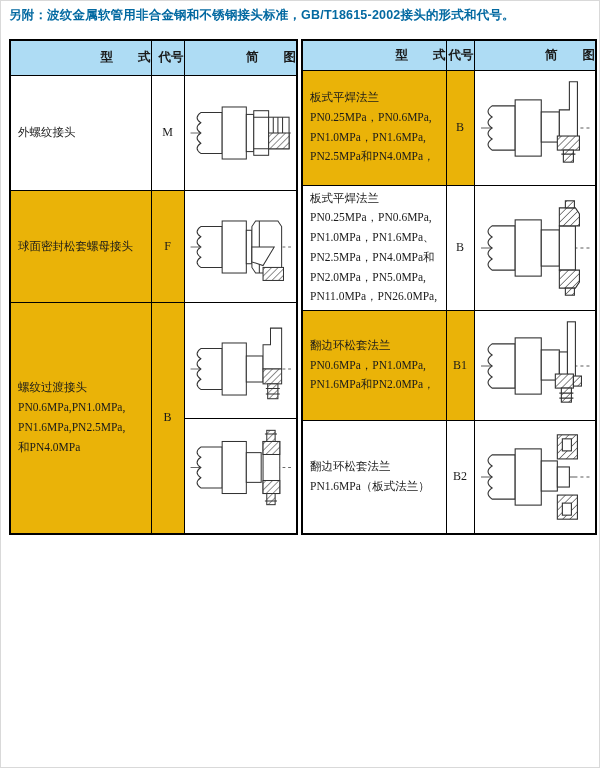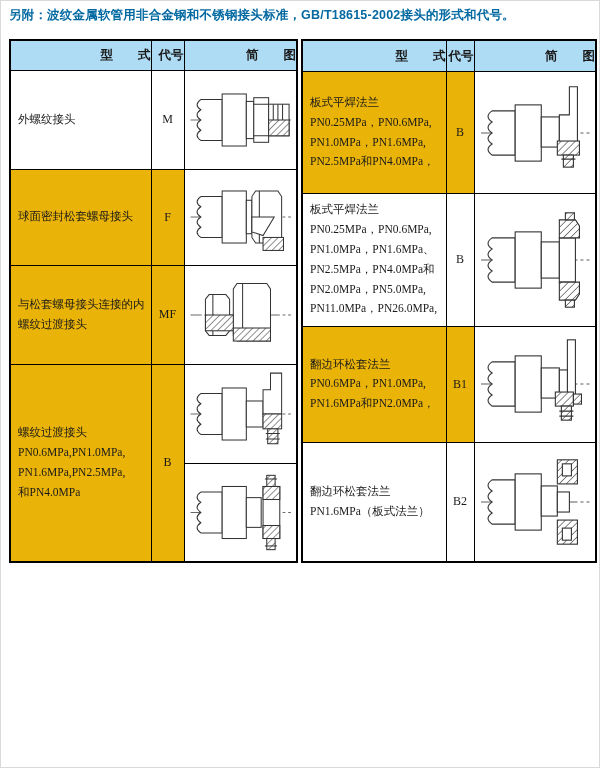--- a/index.html
+++ b/index.html
@@ -237,30 +237,20 @@
     </tr>
     <tr style="height:96px">
       <td class="type hl">球面密封松套螺母接头</td>
       <td class="code hl">F</td>
       <td class="diagram">
         <svg class="diag" viewBox="0 0 120 96" style="height:90px">
               <use href="#sym-loose-nut-fitting"></use>
             </svg>
       </td>
     </tr>
-    <tr style="height:99px">
-      <td class="type hl">与松套螺母接头连接的内
-螺纹过渡接头</td>
-      <td class="code hl">MF</td>
-      <td class="diagram">
-        <svg class="diag" viewBox="0 0 120 96" style="height:92px">
-              <use href="#sym-male-female-adapter"></use>
-            </svg>
-      </td>
-    </tr>
     <tr style="height:198px">
       <td class="type hl">螺纹过渡接头
 PN0.6MPa,PN1.0MPa,
 PN1.6MPa,PN2.5MPa,
 和PN4.0MPa</td>
       <td class="code hl">B</td>
       <td class="diagram">
         <div class="dstack">
           <div class="dbox" style="height:98px">
             <svg class="diag" viewBox="0 0 120 96" style="height:92px">

